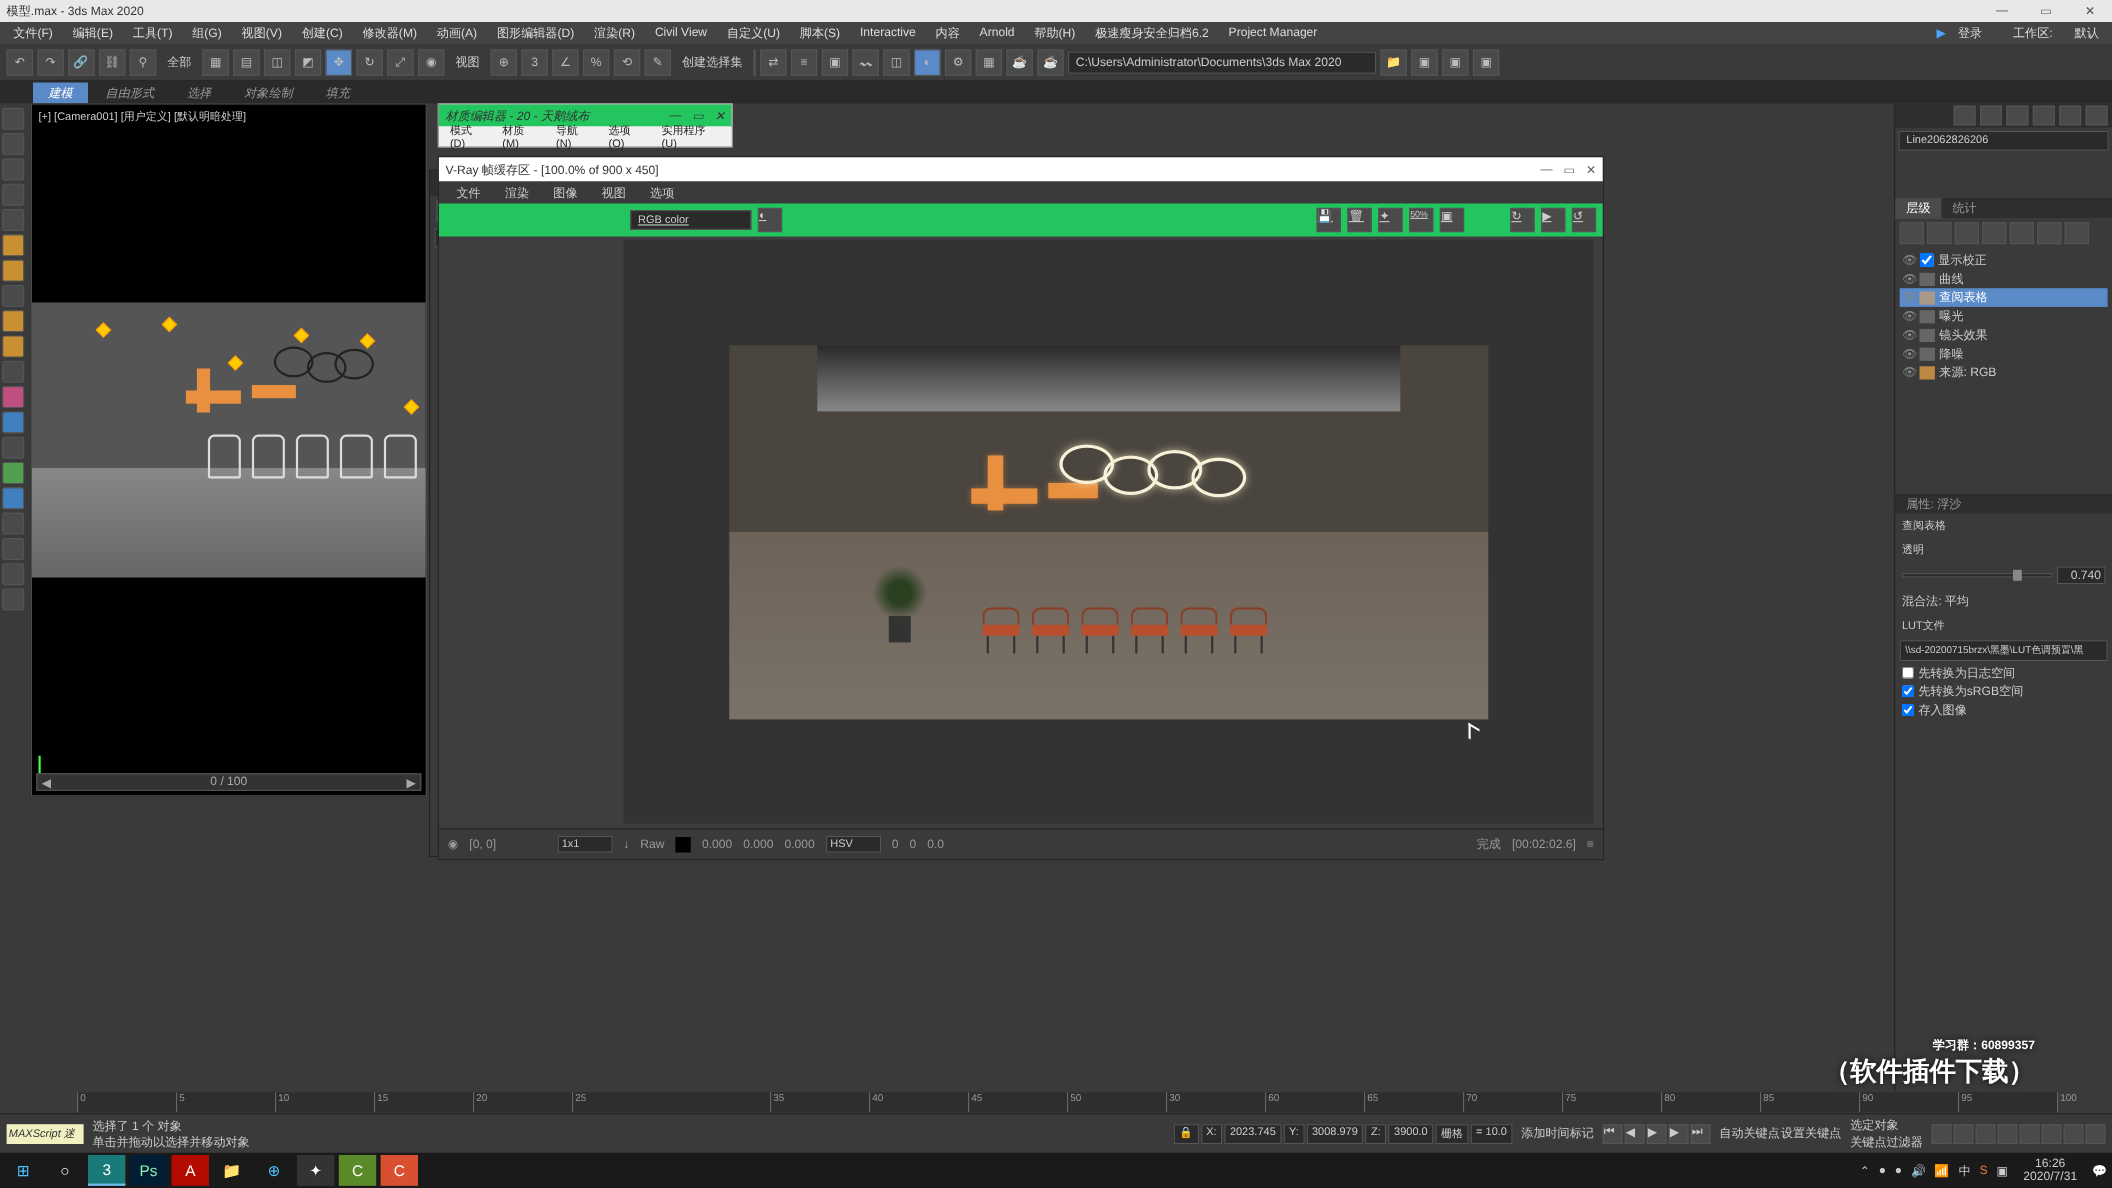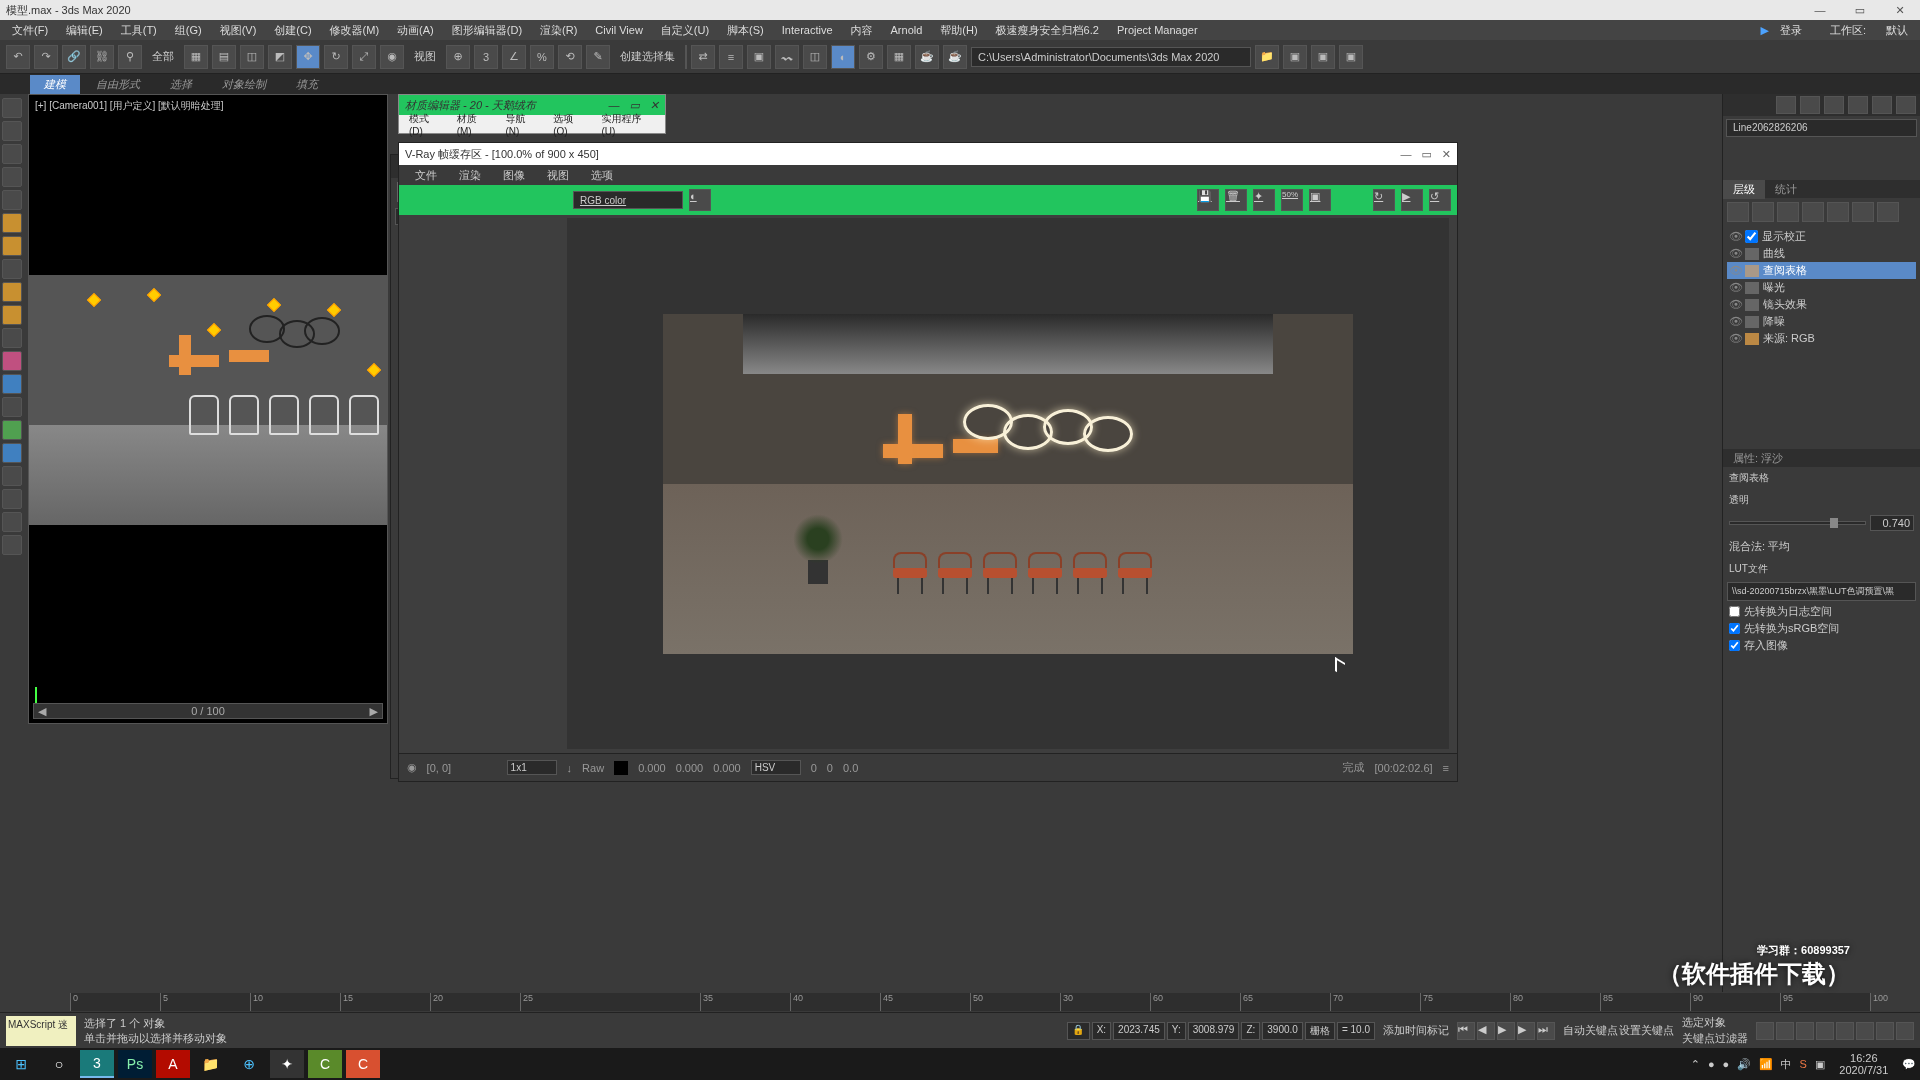--- a/index.html
+++ b/index.html
@@ -120,21 +120,21 @@
 .rpanel .cb { display: flex; align-items: center; gap: 4px; padding: 1px 6px; font-size: 10px; }
 .rpanel .cb input { width: 11px; height: 11px; }
 
 
 .timeline { position: absolute; left: 0; right: 0; bottom: 68px; height: 20px; background: #3a3a3a; display: flex; align-items: center; }
 .timeline .ruler { flex: 1; height: 18px; background: #2e2e2e; position: relative; margin-left: 70px; margin-right: 50px; }
 .timeline .tick { position: absolute; top: 0; bottom: 0; border-left: 1px solid #666; color: #999; font-size: 9px; padding-left: 2px; }
 
 
 .status { position: absolute; left: 0; right: 0; bottom: 32px; height: 36px; background: #3a3a3a; border-top: 1px solid #222; display: flex; align-items: center; padding: 0 6px; gap: 8px; }
-.status .scriptbox { width: 70px; height: 30px; background: #f0f0c0; color: #333; padding: 2px; font-size: 10px; }
+.status .scriptbox { width: 70px; height: 18px; background: #f0f0c0; color: #333; padding: 2px; font-size: 10px; font-style: italic; }
 .status .msg { color: #ccc; font-size: 10px; display: flex; flex-direction: column; }
 .status .coords { display: flex; gap: 2px; margin-left: auto; }
 .status .coords span { background: #2a2a2a; border: 1px solid #555; padding: 1px 4px; font-size: 10px; }
 .status .pb { display: flex; gap: 2px; }
 .status .pb .btn { width: 18px; height: 18px; background: #4a4a4a; border: 1px solid #555; }
 
 
 .watermark { position: absolute; right: 70px; bottom: 90px; color: #fff; font-size: 32px; font-weight: bold; text-shadow: 0 0 6px rgba(0,0,0,.8); text-align: right; }
 .watermark .sub { font-size: 24px; }
 

